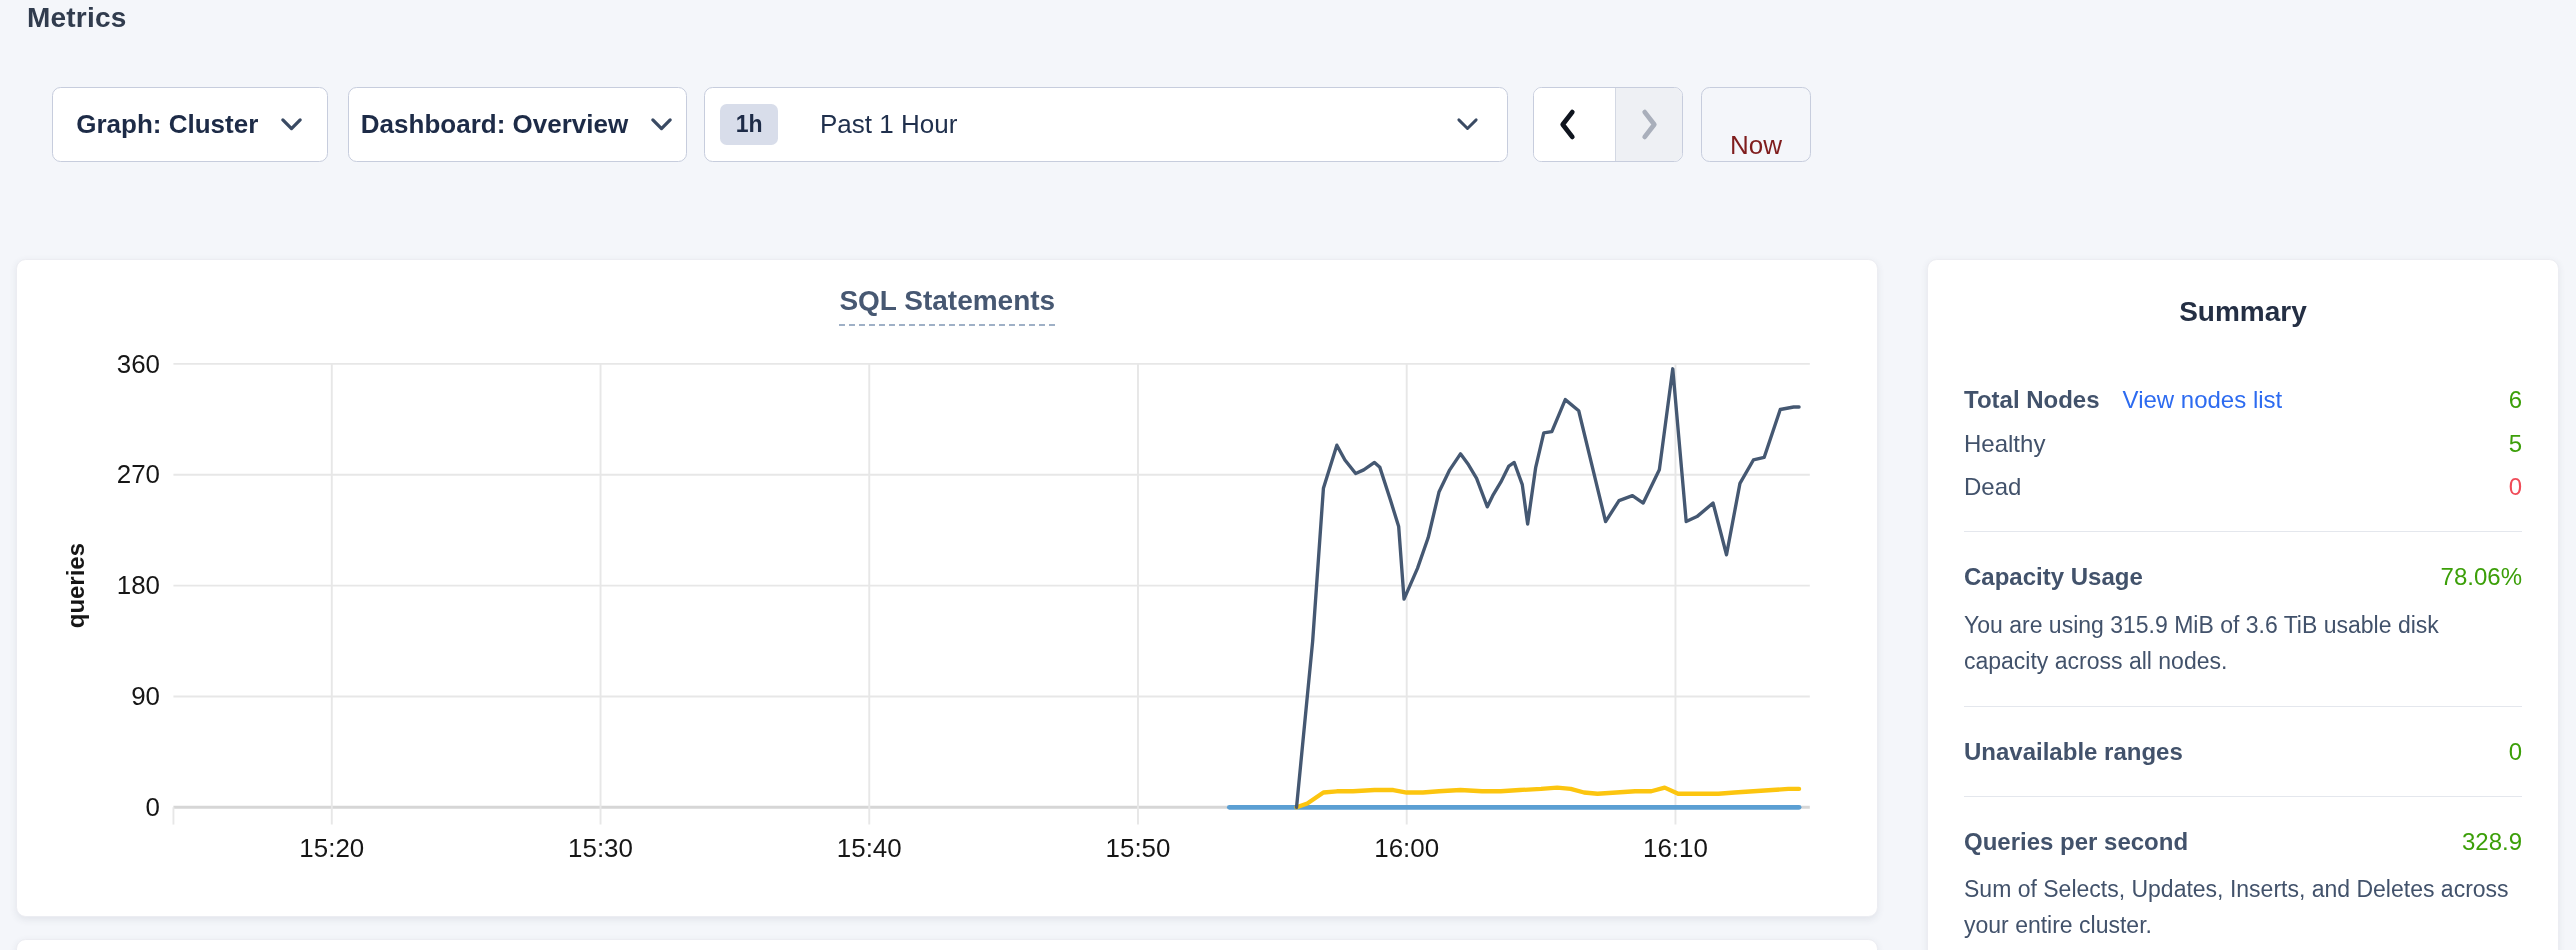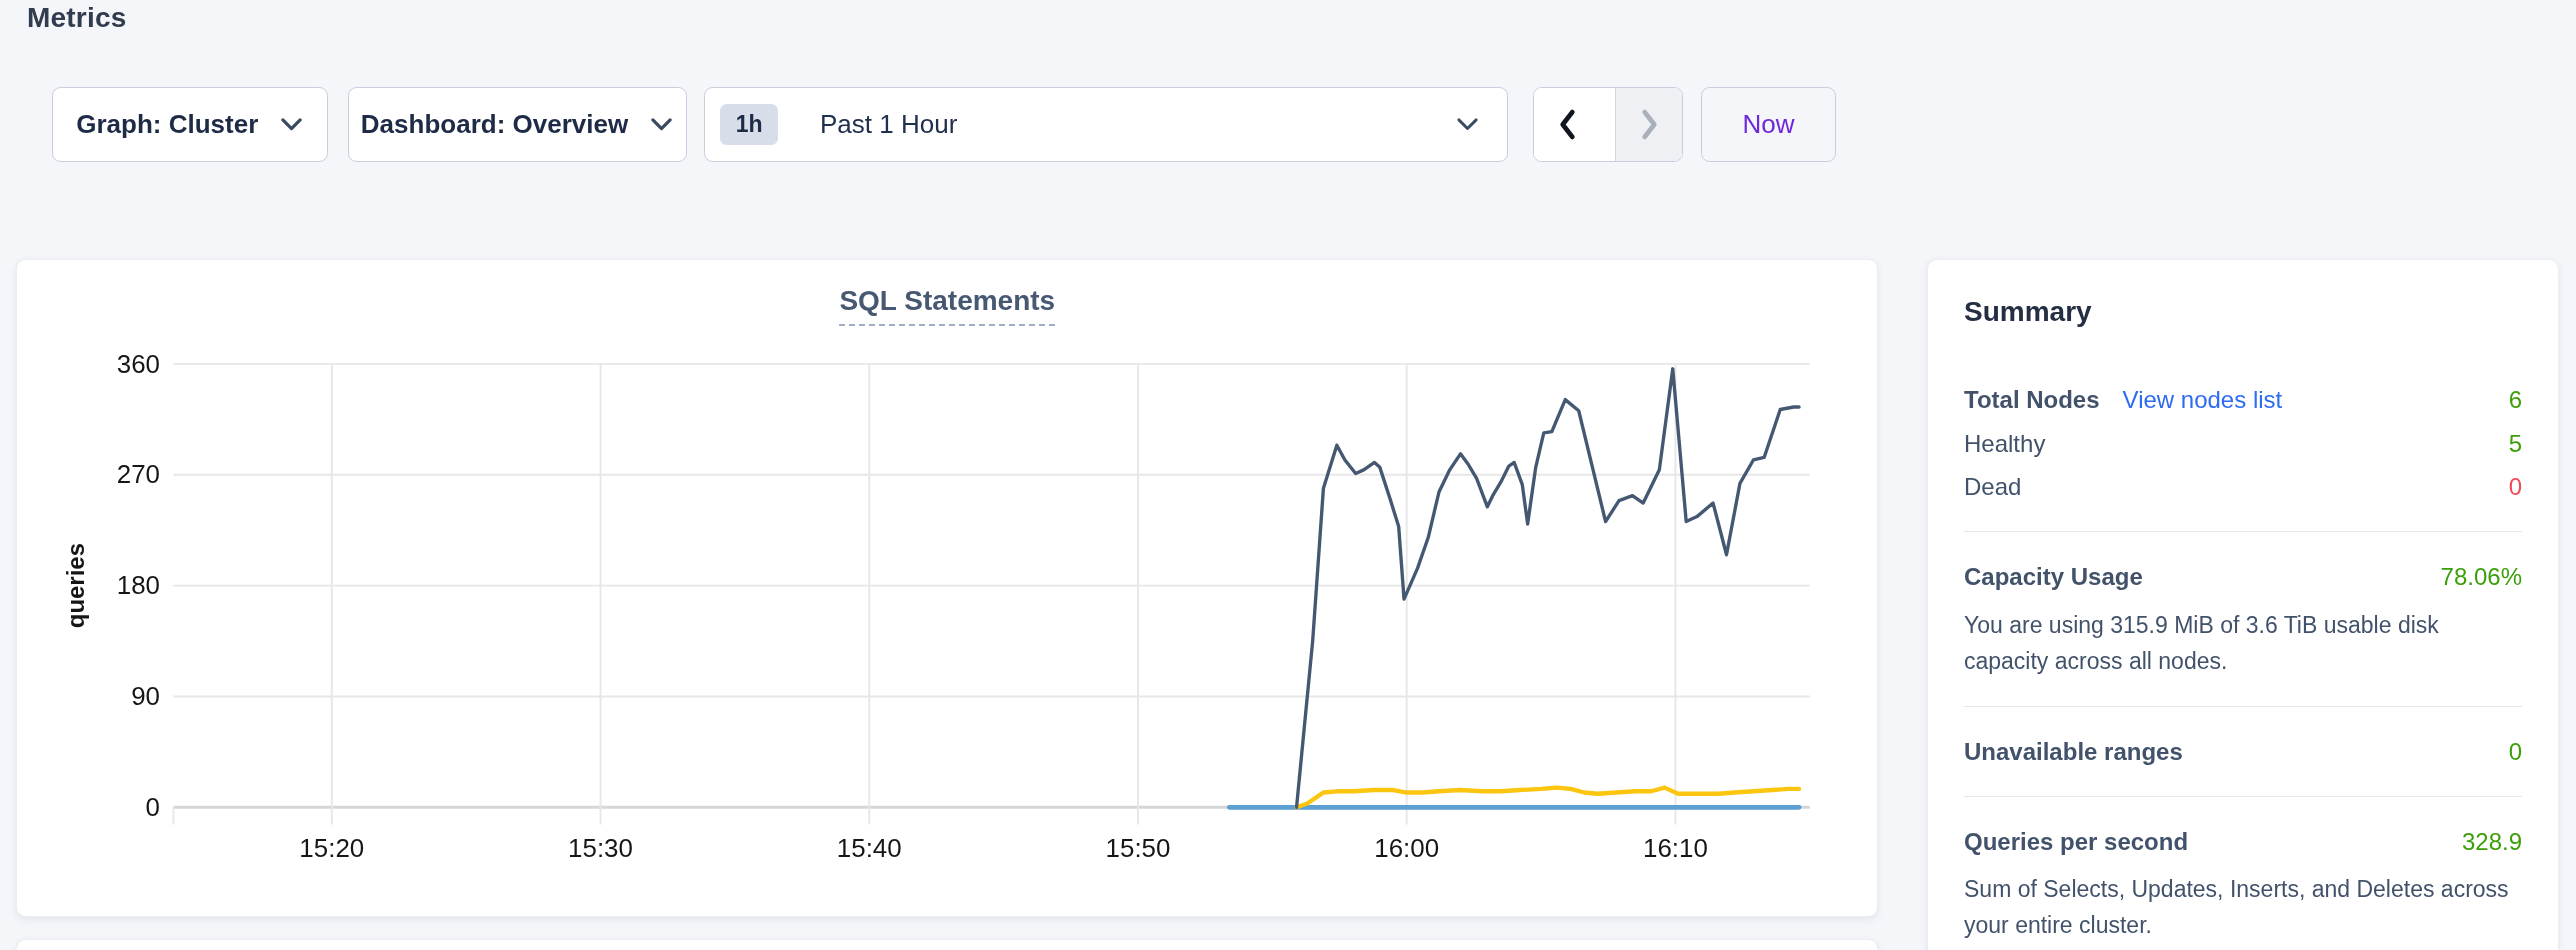--- a/index.html
+++ b/index.html
@@ -29,42 +29,42 @@
     background:#d8ddea;color:#1d2b47;font-weight:700;font-size:23px;
     padding:8.6px 15.4px;border-radius:6.7px;line-height:1;
   }
   .tp-label{margin-left:27px;color:#20304d;}
   .tp-chev{margin-left:auto;color:#3a4a63;display:flex;}
   .chev-icon{display:flex;color:#3a4a63;}
   #navgroup{left:1533px;width:150px;padding:0;overflow:hidden;cursor:default;}
   .nav-half{width:75px;height:100%;display:flex;align-items:center;justify-content:center;cursor:pointer;}
   .nav-prev{color:#10151f;background:#fff;}
   .nav-next{color:#a9afbb;background:#eef0f4;border-left:1.9px solid #d3d8e3;cursor:default;}
-  #nowbtn{left:1701px;width:135px;background:transparent;color:#6d28d9;font-weight:400;cursor:default;}
+  #nowbtn{left:1701px;width:110px;background:transparent;color:#7f1d1d;font-weight:400;cursor:default;align-items:flex-end;}
   
   .card{
     position:absolute;background:#fff;border-radius:9.6px;
     border:1px solid #ecedf2;
     box-shadow:0 2.9px 7.7px rgba(55,65,90,.09);
   }
   #chart-card{left:16.3px;top:259px;width:1860px;height:656px;}
   #next-card{left:16.3px;top:939px;width:1860px;height:38px;border-radius:9.6px 9.6px 0 0;}
   
   .chart-title{
     position:absolute;left:0;top:25px;width:100%;text-align:center;z-index:2;
   }
   .chart-title span{
     font-size:28px;font-weight:700;color:#475872;
     border-bottom:2.9px dashed #9fb0c6;padding-bottom:7.7px;cursor:help;
   }
   #chart-svg{position:absolute;left:0;top:0;}
   #chart-svg text{font-family:"Liberation Sans","DejaVu Sans",sans-serif;}
   
   #summary-card{left:1927px;top:259px;width:632px;height:768px;padding:0 36px;box-sizing:border-box;}
-  .summary-title{margin:36px 0 6px;font-size:28px;font-weight:700;color:#242f44;}
+  .summary-title{margin:36px 0 6px;text-align:center;font-size:28px;font-weight:700;color:#242f44;}
   .sumrow{display:flex;align-items:baseline;font-size:24px;line-height:35px;}
   .sumrow .lbl{font-weight:700;color:#42526b;}
   .sumrow .link{color:#2d6bf0;margin-left:23px;text-decoration:none;cursor:pointer;font-weight:400;}
   .sumrow .val{margin-left:auto;font-weight:400;}
   .nodes-block{margin-top:54px;}
   .nodes-block .sumrow + .sumrow{margin-top:8.6px;}
   .t-green{color:#3c9f09;}.t-orange{color:#f9a83b;}.t-red{color:#f04b58;}
   .v-green{color:#3c9f09;}.v-orange{color:#f9a83b;}.v-red{color:#f04b58;}
   .divider{border:none;border-top:1.9px solid #e4e7ed;margin:27px 0 0;}
   .stat-block{margin-top:27px;}

